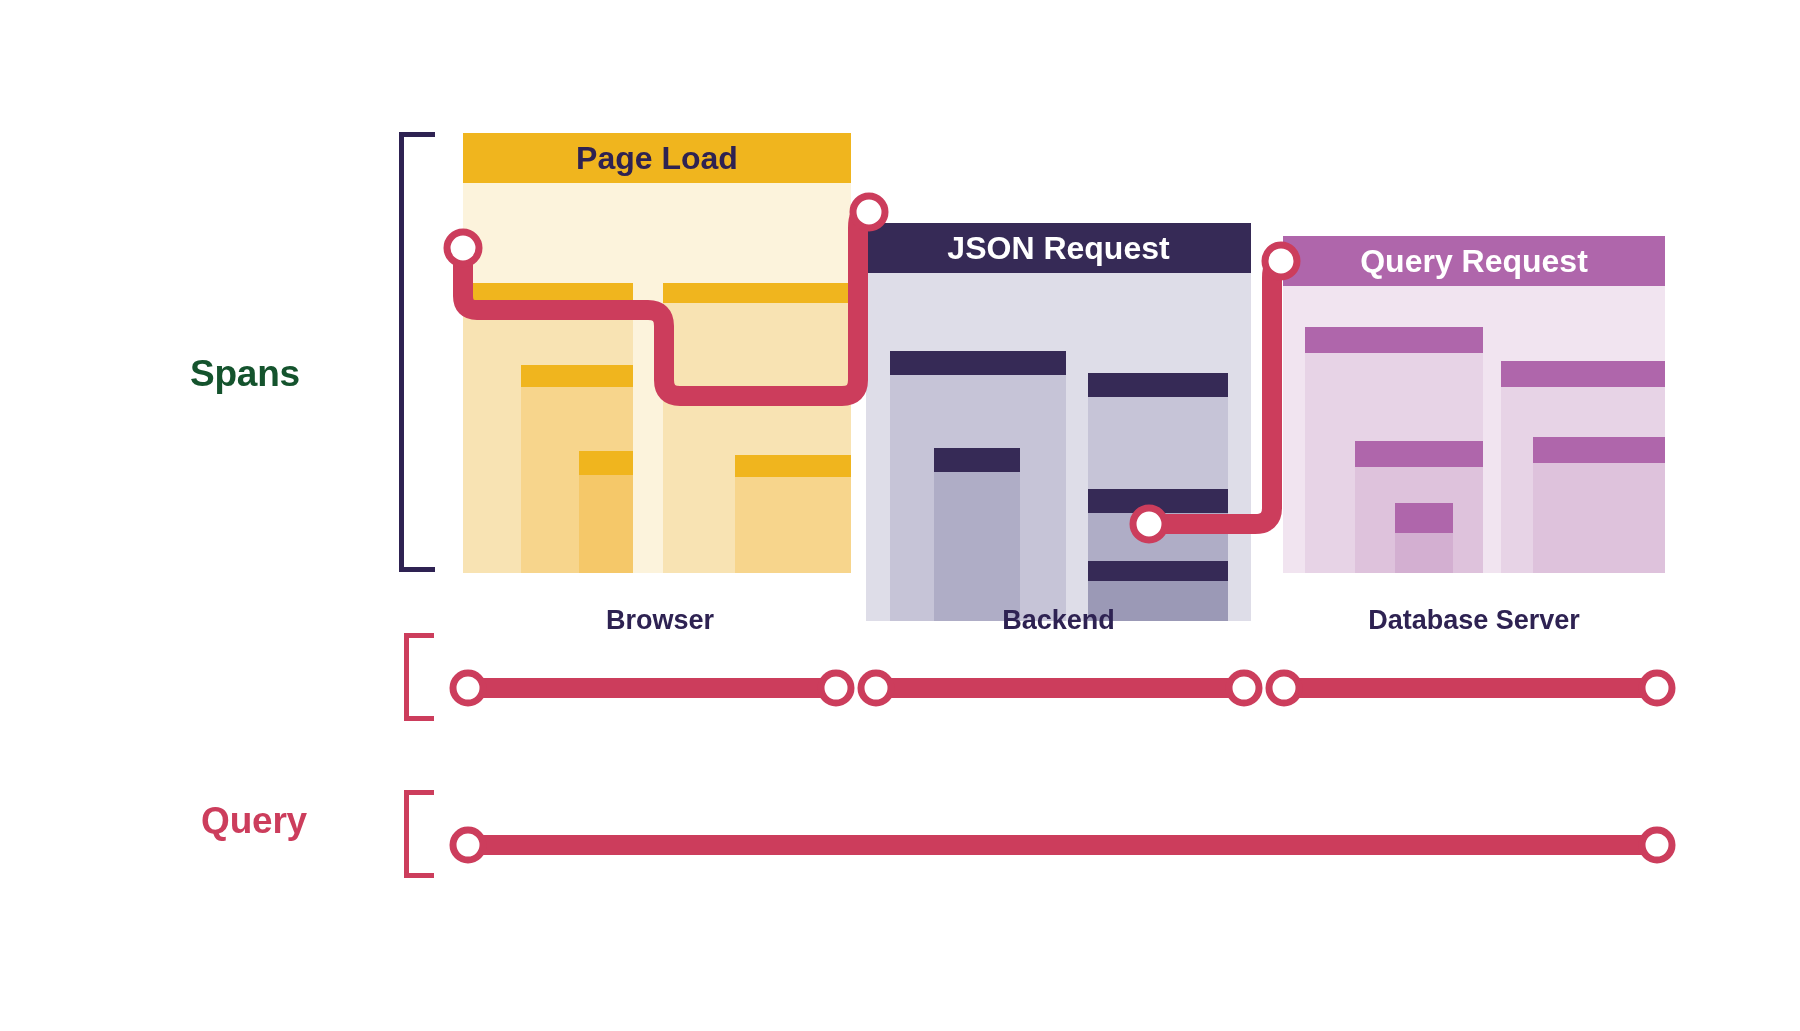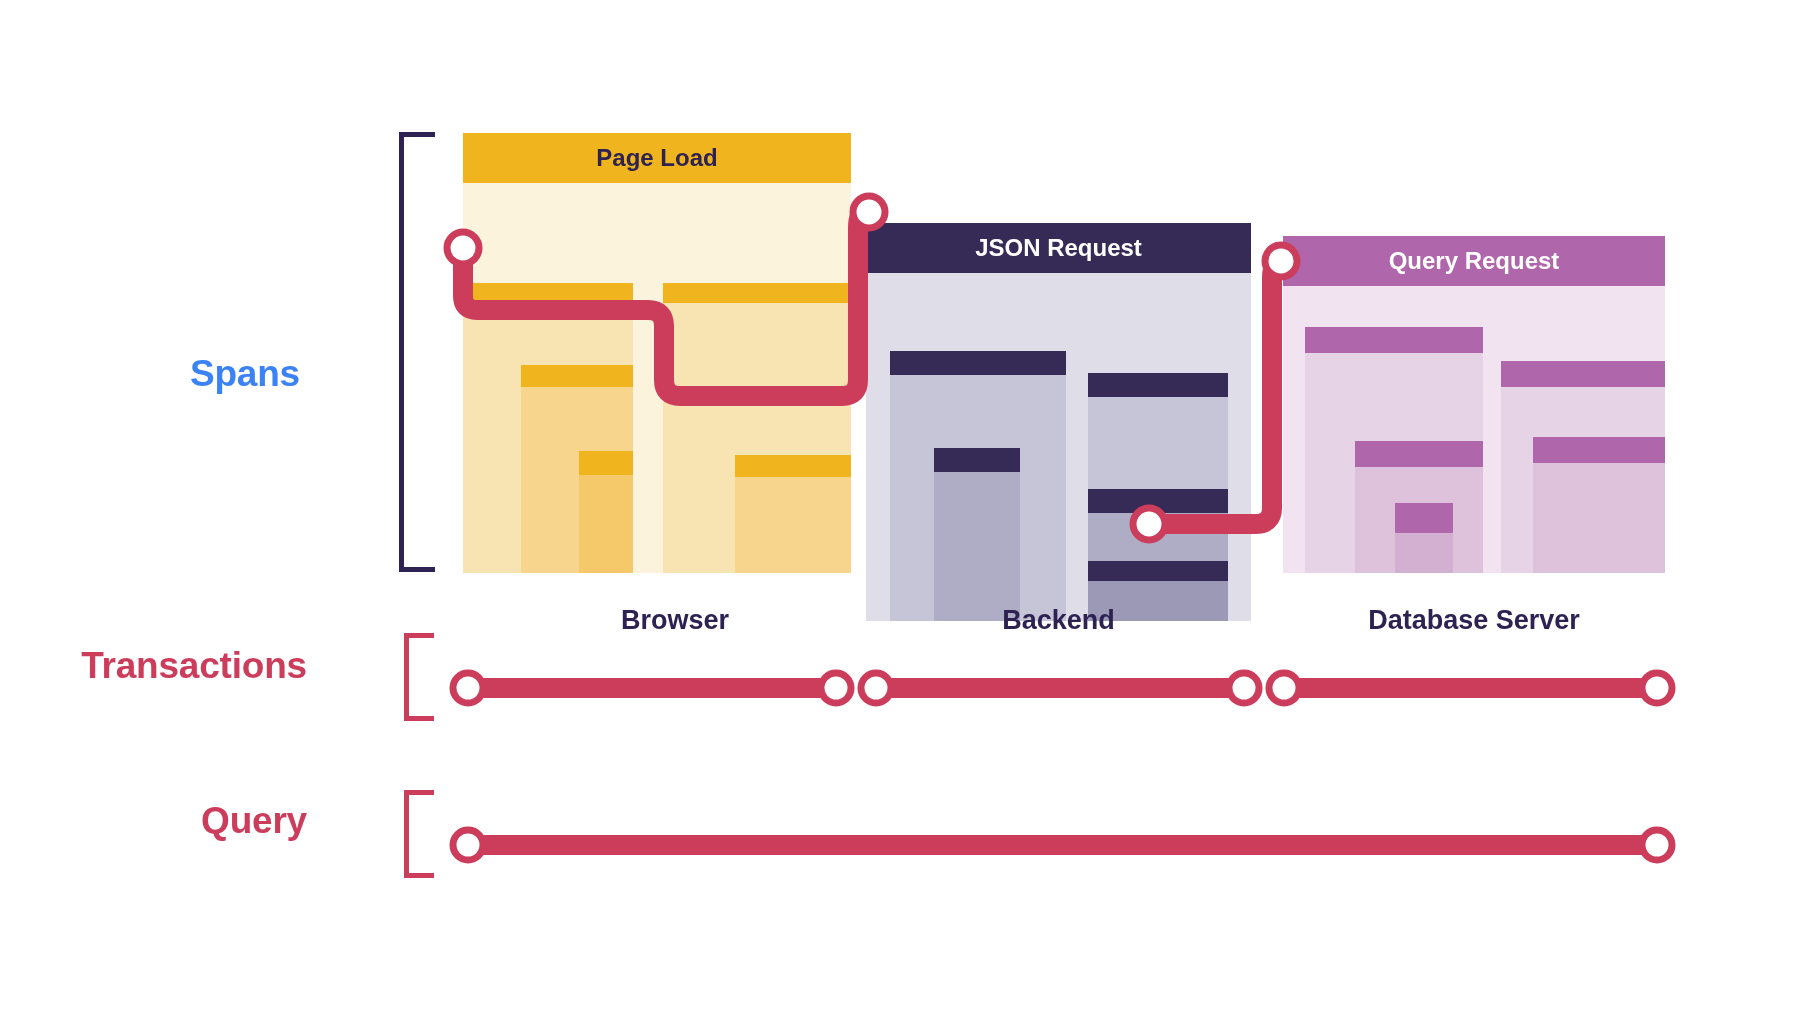--- a/index.html
+++ b/index.html
@@ -22,21 +22,21 @@
   .row-label {
     position: absolute;
     font-weight: bold;
     white-space: nowrap;
     text-align: right;
   }
   #label-spans {
     right: 1500px;
     top: 353px;
     font-size: 37px;
-    color: #3b82f6;
+    color: #14532d;
     letter-spacing: -0.2px;
     margin-left: 26px;
   }
   #label-transactions {
     right: 1493px;
     top: 645px;
     font-size: 37px;
     color: #CC3D5C;
     letter-spacing: -0.2px;
   }
@@ -85,21 +85,21 @@
   }
   .panel-header {
     position: absolute;
     left: 0;
     top: 0;
     width: 100%;
     height: 50px;
     display: flex;
     align-items: center;
     justify-content: center;
-    font-size: 24px;
+    font-size: 32px;
     font-weight: bold;
     box-sizing: border-box;
   }
   .panel-body {
     position: absolute;
     left: 0;
     width: 100%;
     bottom: 0;
   }
 
@@ -162,21 +162,21 @@
 
   
   .service-name {
     position: absolute;
     font-size: 27px;
     font-weight: bold;
     color: #2E2252;
     text-align: center;
     white-space: nowrap;
   }
-  #svc-browser  { left: 481px; top: 605px; width: 388px; }
+  #svc-browser  { left: 466px; top: 605px; width: 388px; }
   #svc-backend  { left: 866px; top: 605px; width: 385px; }
   #svc-database { left: 1283px; top: 605px; width: 382px; }
 
   
   #connectors {
     position: absolute;
     left: 0;
     top: 0;
     width: 1800px;
     height: 1031px;
@@ -185,21 +185,20 @@
 
   
   .tl-row { position: absolute; left: 0; top: 0; width: 1800px; height: 1031px; }
 </style>
 </head>
 <body>
 
 <div id="stage">
 
   <div class="row-label" id="label-spans">Spans</div>
-  <div class="row-label" id="label-transactions">Transactions</div>
   <div class="row-label" id="label-trace">Query</div>
 
   <div class="bracket" id="bracket-spans"></div>
   <div class="bracket" id="bracket-transactions"></div>
   <div class="bracket" id="bracket-trace"></div>
 
   <div class="panel" id="panel-browser">
     <div class="panel-body">
       <div class="bar b-l1" style="left:0px;width:170px;height:290px;">
         <div class="fill" style="height:290px;"></div>

